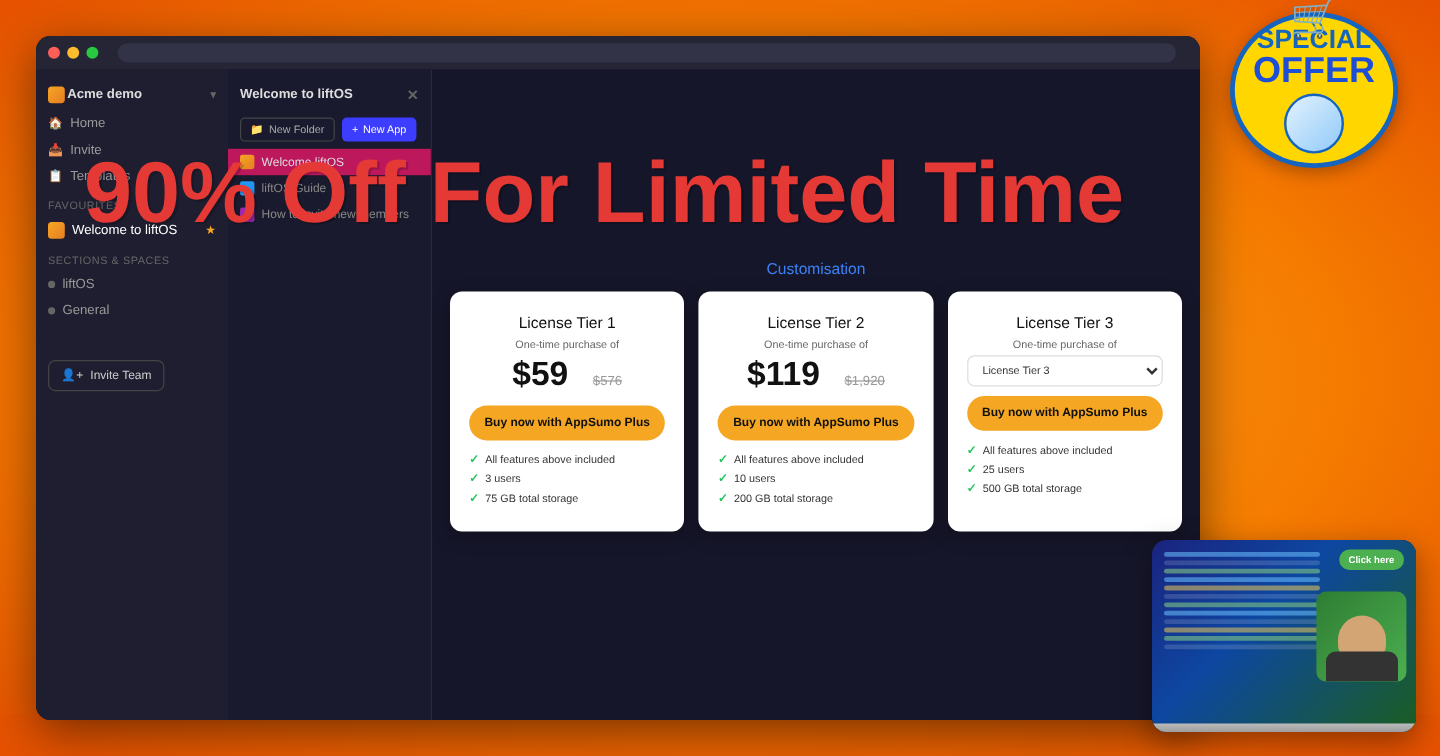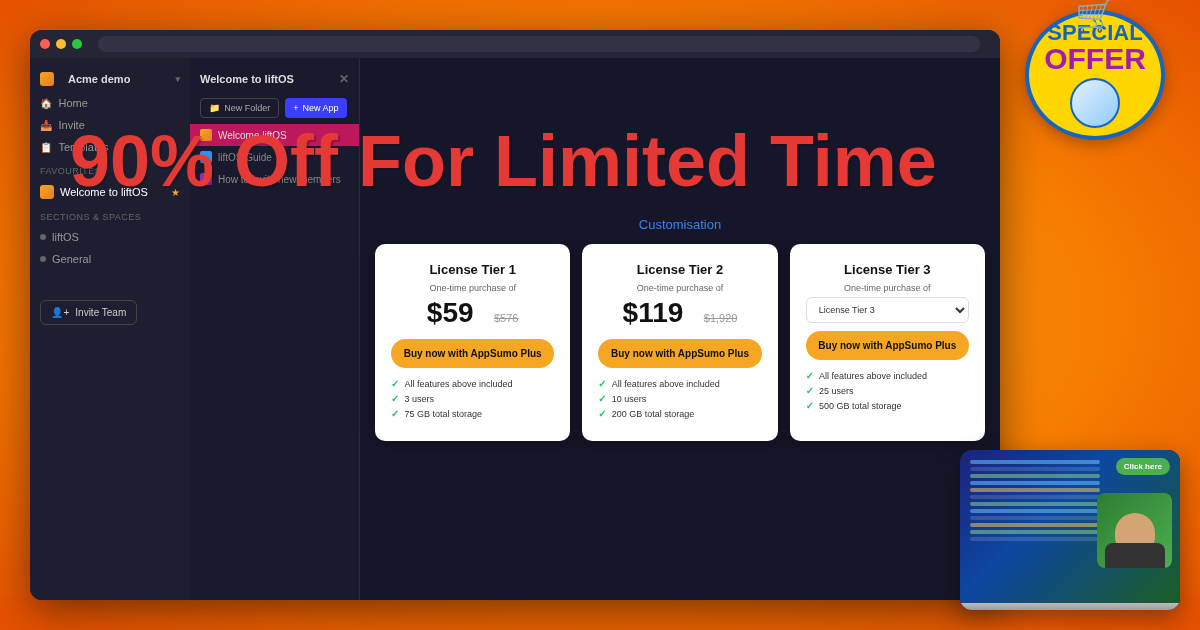--- a/index.html
+++ b/index.html
@@ -62,21 +62,21 @@
     .badge-text-special {
       font-size: 22px;
       font-weight: 900;
       color: #1565c0;
       text-transform: uppercase;
       line-height: 1;
     }
     .badge-text-offer {
       font-size: 30px;
       font-weight: 900;
-      color: #a21caf;
+      color: #1d4ed8;
       text-transform: uppercase;
       line-height: 1;
     }
     .badge-cart {
       position: absolute;
       top: -18px;
       left: 50%;
       transform: translateX(-50%);
       font-size: 32px;
     }
@@ -135,21 +135,21 @@
       width: 160px;
       background: #1e1e30;
       padding: 8px 0;
       flex-shrink: 0;
       font-size: 11px;
       color: #aaa;
     }
     .sidebar-header {
       display: flex;
       align-items: center;
-      gap: 14px;
+      gap: 2px;
       padding: 6px 10px;
       color: #ddd;
       font-weight: 600;
       font-size: 11px;
     }
     .sidebar-item {
       padding: 5px 10px;
       display: flex;
       align-items: center;
       gap: 6px;
@@ -303,21 +303,21 @@
     .pricing-card {
       flex: 1;
       background: #fff;
       border-radius: 10px;
       padding: 18px 16px;
       box-shadow: 0 4px 15px rgba(0,0,0,0.3);
     }
 
     .card-title {
       font-size: 13px;
-      font-weight: 700;
+      font-weight: 400;
       color: #111;
       text-align: center;
       margin-bottom: 6px;
     }
     .card-subtitle {
       font-size: 9px;
       color: #666;
       text-align: center;
       margin-bottom: 4px;
     }

